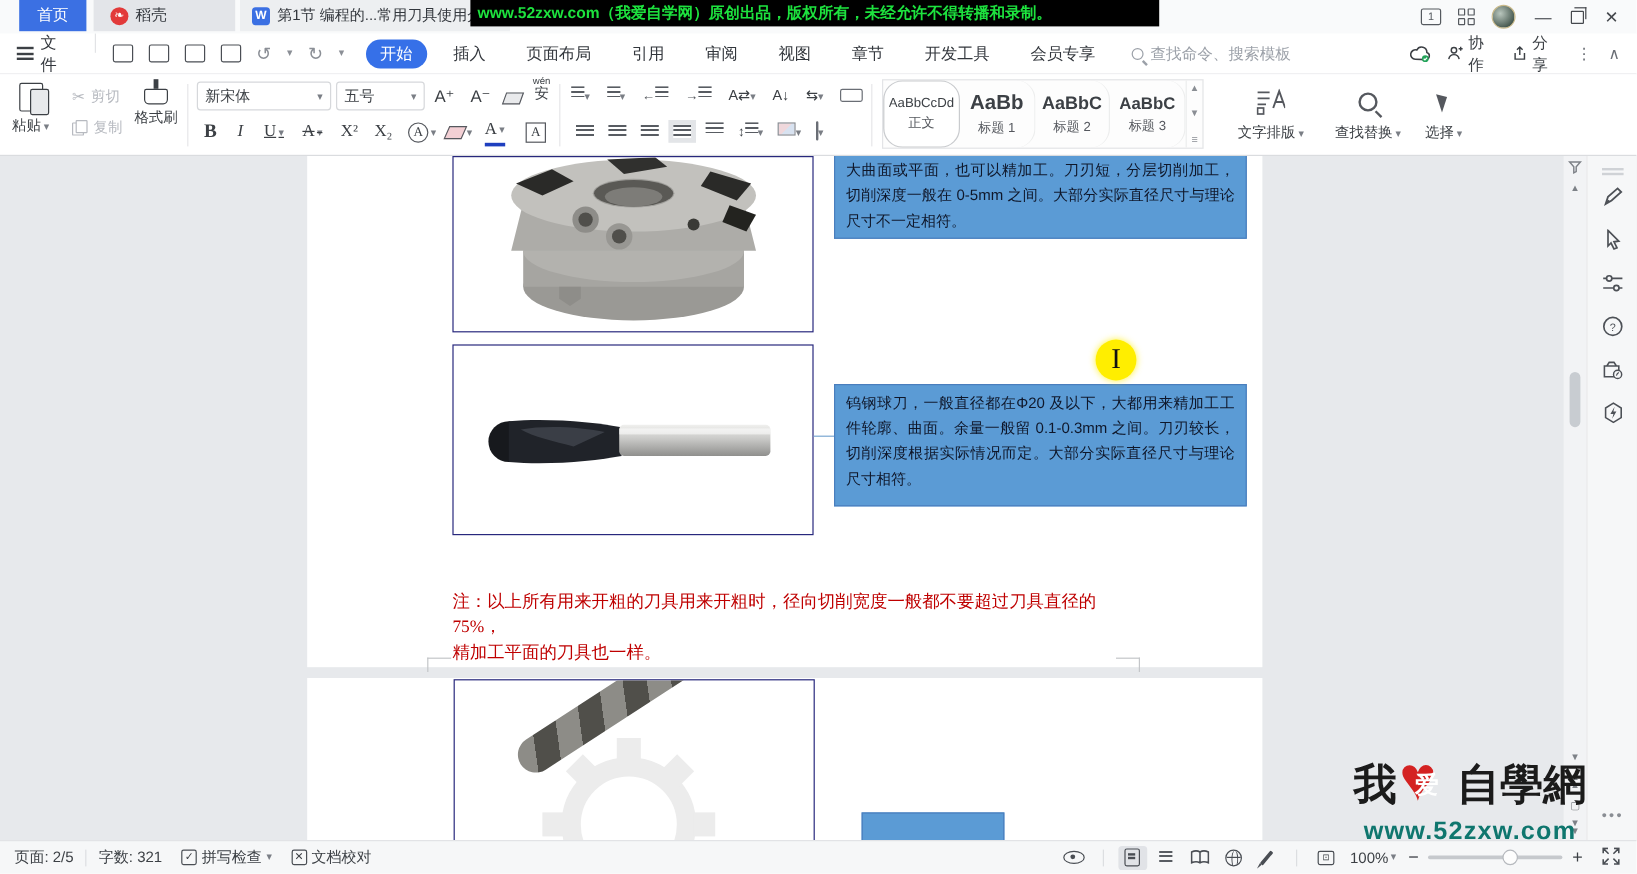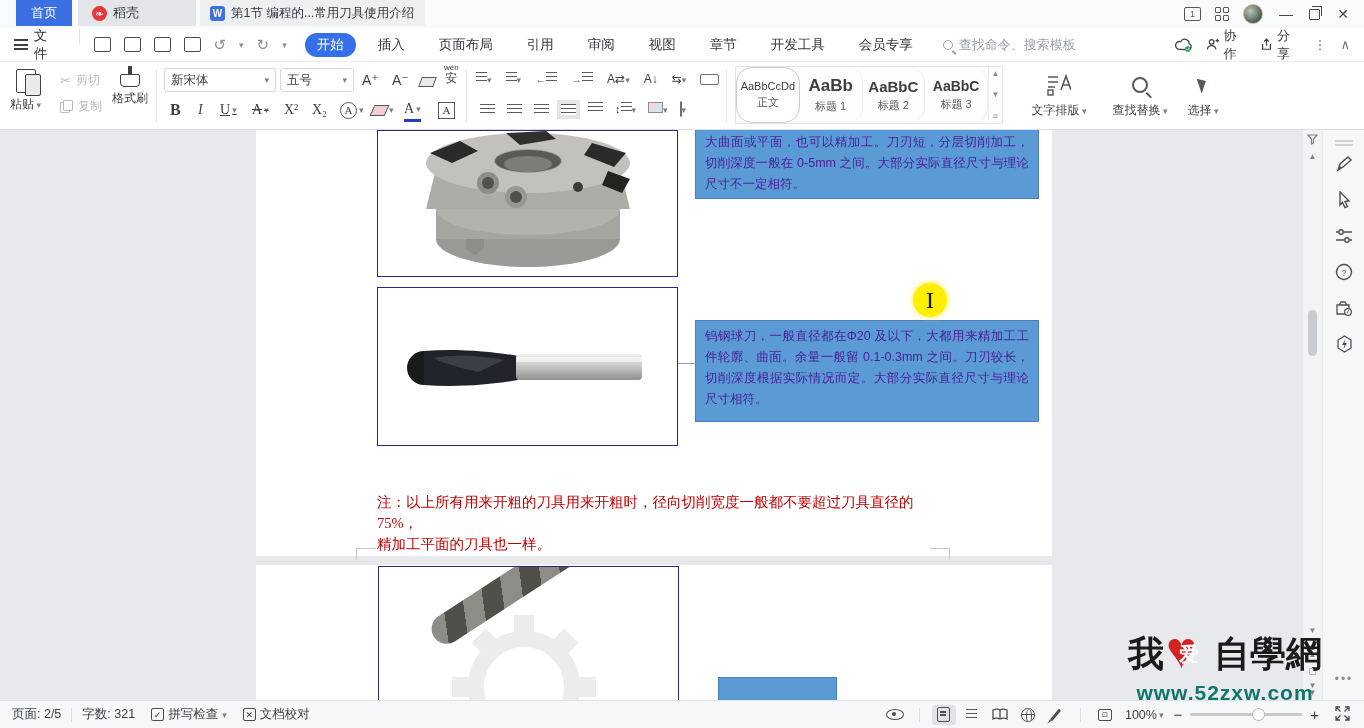--- a/index.html
+++ b/index.html
@@ -82,21 +82,21 @@
   .bt-ic{width:26px;height:26px;display:flex;align-items:center;justify-content:center;}
   .magbig{width:16px;height:16px;border:2px solid #55585e;border-radius:50%;position:relative;}
   .magbig::after{content:"";position:absolute;left:13px;top:13px;width:7px;height:2px;background:#55585e;transform:rotate(45deg);transform-origin:0 0;}
   .cursorarrow{width:0;height:0;border-left:8px solid #55585e;border-top:5px solid transparent;border-bottom:11px solid transparent;transform:rotate(-18deg);}
 
   
   .canvas{position:absolute;left:0;top:130px;width:1364px;height:570px;background:#e7e9ec;overflow:hidden;}
   .page{position:absolute;left:256px;width:796px;background:#fff;}
   .p1{top:0;height:426px;} .p2{top:435px;height:135px;}
   .imgframe{position:absolute;border:1px solid #28287d;background:#fff;overflow:hidden;}
-  .callout{position:absolute;background:#5b9bd5;border:1px solid #4a7ebd;color:#4c1d95;font-size:12.5px;line-height:21px;
+  .callout{position:absolute;background:#5b9bd5;border:1px solid #4a7ebd;color:#0f172a;font-size:12.5px;line-height:21px;
     padding:5px 9px;text-align:justify;overflow:hidden;}
   .connector{position:absolute;height:1px;background:#7ba7d2;}
   .rednote{position:absolute;color:#bf0000;font-size:14.5px;line-height:21px;font-family:"Liberation Serif","DejaVu Serif",serif;}
   .marginmark{position:absolute;width:20px;height:12px;border-top:1px solid #c4c6c9;border-right:1px solid #c4c6c9;}
   .marginmark.l{border-right:none;border-left:1px solid #c4c6c9;}
   .cursorhl{position:absolute;left:913px;top:153px;width:34px;height:34px;border-radius:50%;background:#ffee00;
     display:flex;align-items:center;justify-content:center;z-index:60;box-shadow:0 0 6px rgba(255,238,0,.8);}
   .ibeam{font-family:"Liberation Serif",serif;font-size:24px;color:#111;line-height:1;}
   .drill{position:absolute;left:55px;top:55px;width:300px;height:30px;border-radius:15px;
     background:repeating-linear-gradient(115deg,#8d8c87 0 20px,#504f4a 20px 40px);transform:rotate(-33deg);transform-origin:0 50%;}
@@ -146,20 +146,21 @@
   <div class="tabbar">
     <div class="tab-home">首页</div>
     <div class="tab-docer">
       <span class="docer-dot">❧</span>
       <span>稻壳</span>
     </div>
     <div class="tab-doc">
       <span class="wicon">W</span>
       <span>第1节  编程的...常用刀具使用介绍</span>
     </div>
+    <div class="marquee">www.52zxw.com（我爱自学网）原创出品，版权所有，未经允许不得转播和录制。</div>
     <div class="tb-icons">
       <span class="pagelayout-ic">1</span>
       <span class="grid-ic">
           <i></i>
           <i></i>
           <i></i>
           <i></i>
         </span>
       <span class="avatar"></span>
       <span class="winbtn">—</span>

